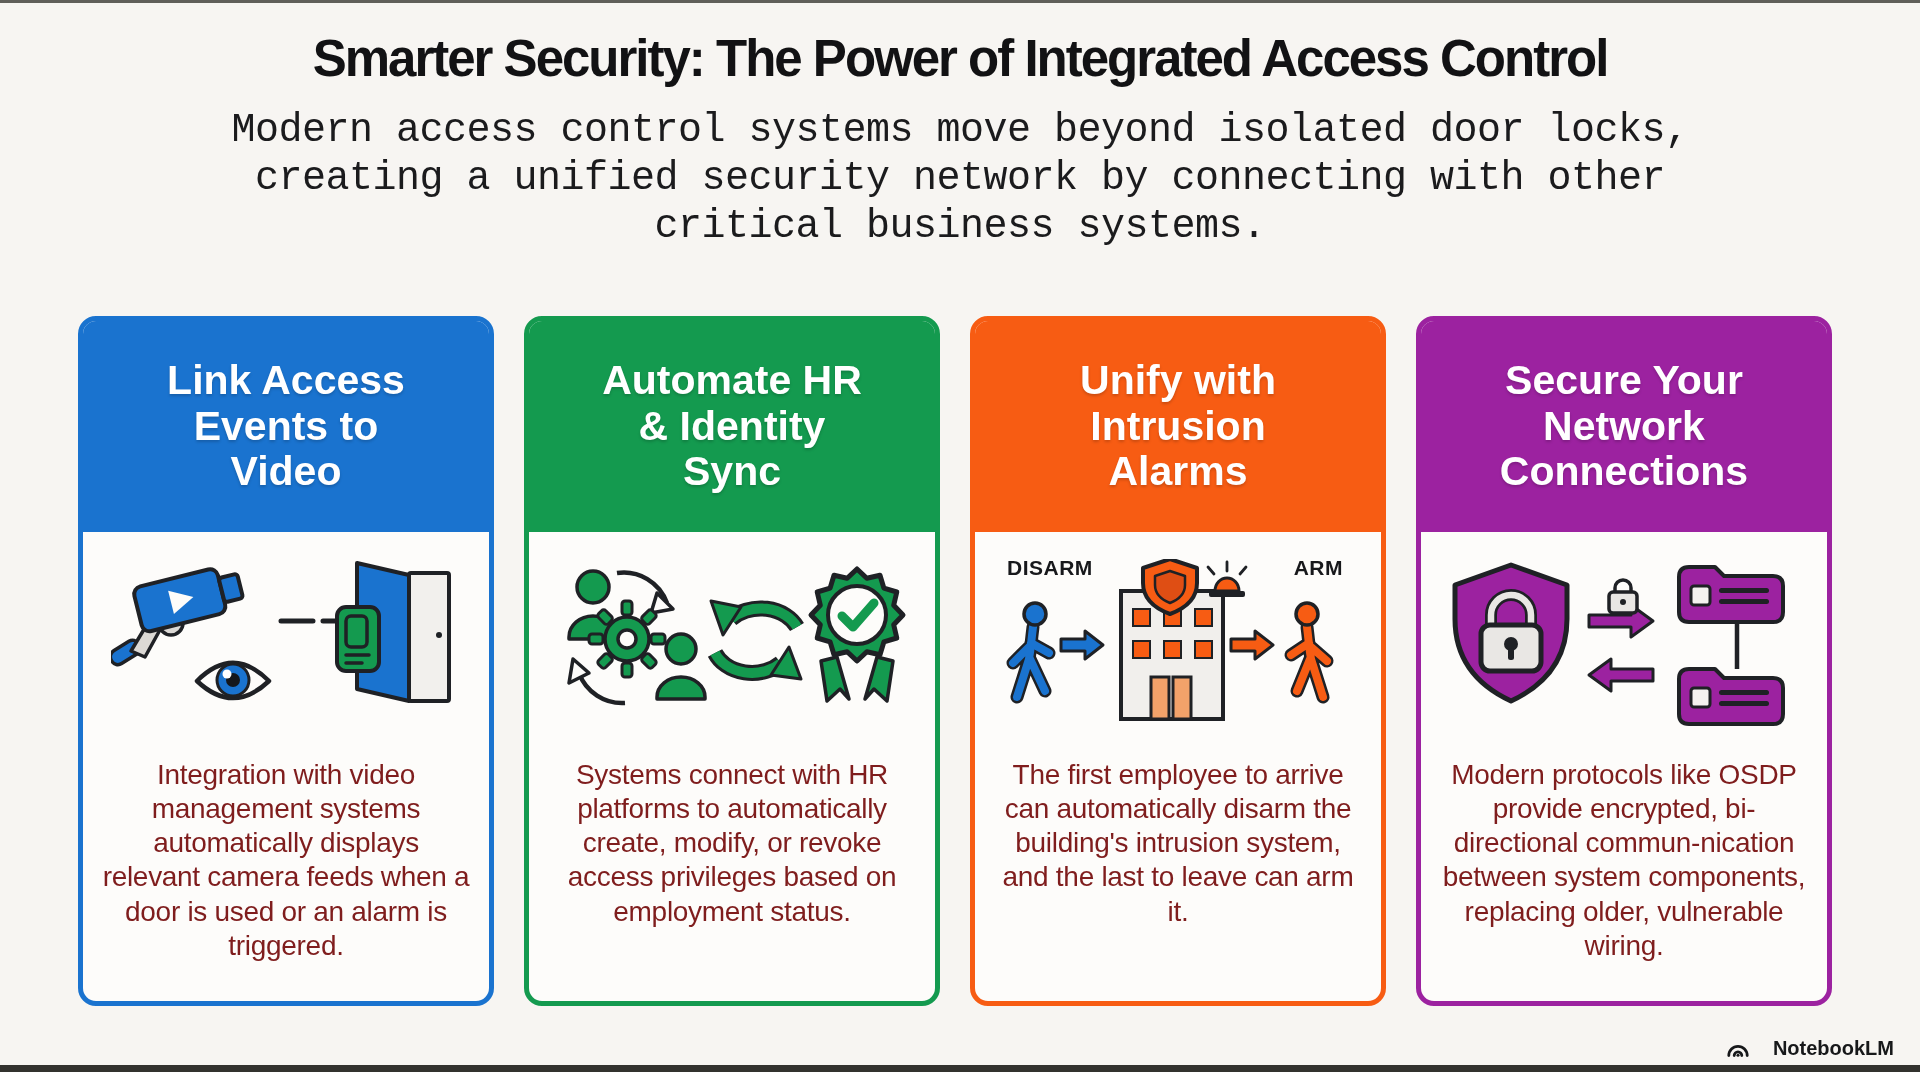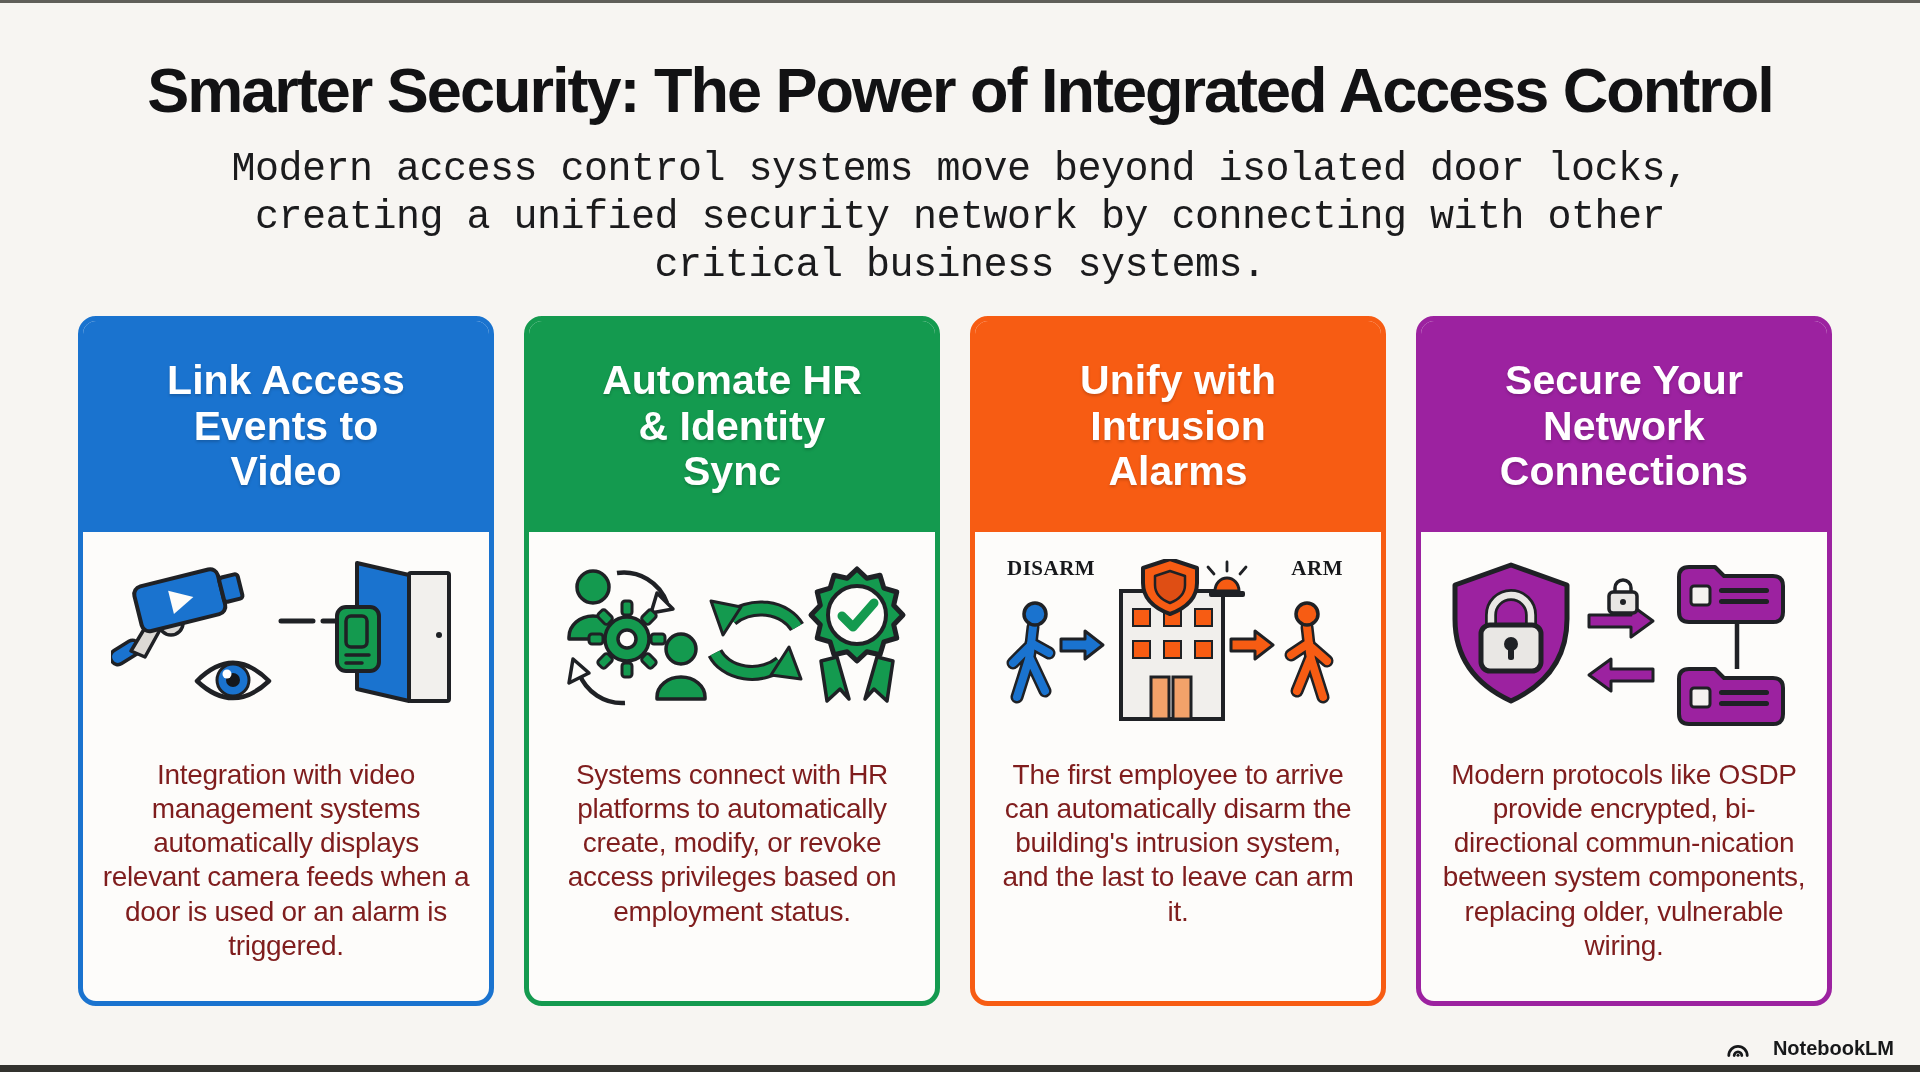--- a/index.html
+++ b/index.html
@@ -10,23 +10,23 @@
   html,body{width:1920px; height:1072px; overflow:hidden;}
   body{
     background:var(--c-bg);
     font-family:"Liberation Sans","DejaVu Sans",sans-serif;
     color:var(--c-text);
     position:relative;
   }
   .edge-line-top{position:absolute; top:0; left:0; width:100%; height:3px; background:#45443f; opacity:.85;}
   .edge-line-bottom{position:absolute; bottom:0; left:0; width:100%; height:7px; background:#33322e;}
   .page-title{
-    margin:58px 50px 0;
+    margin:32px 50px 0;
     text-align:center;
-    font-size:63px; font-weight:800; letter-spacing:-2px;
+    font-size:51px; font-weight:800; letter-spacing:-2px;
     color:#121214; line-height:1.04;
   }
   .page-subtitle{
     margin:22px auto 0; width:1620px;
     text-align:center; font-size:40px; font-weight:500;
     line-height:1.2; color:#1b1b1d; letter-spacing:-.5px;font-family:Liberation Mono, monospace;
   }
   .cards-row{
     position:absolute; left:78px; right:88px; top:316px; height:690px;
     display:flex; gap:30px;
@@ -53,21 +53,21 @@
   .card.green  .card-header{background:var(--c-green);}
   .card.orange .card-header{background:var(--c-orange);}
   .card.purple .card-header{background:var(--c-purple);text-align:center;}
   .card-body{
     flex:1; display:flex; flex-direction:column; align-items:center;
     padding:16px 18px 14px;
   }
   .card-icons{
     position:relative;
     width:100%; height:196px; flex:0 0 auto;
-    display:flex; align-items:center; justify-content:center;font-family:Liberation Serif, serif;
+    display:flex; align-items:center; justify-content:center;
   }
   .card-icons svg{width:350px; height:175px;}
   .mini-label{
     position:absolute; top:8px;
     font-size:21px; font-weight:800; letter-spacing:.5px; color:#17181b;
   }
   .mini-label.left{left:14px;}
   .mini-label.right{right:20px;}
   .card-text{
     margin-top:14px;

